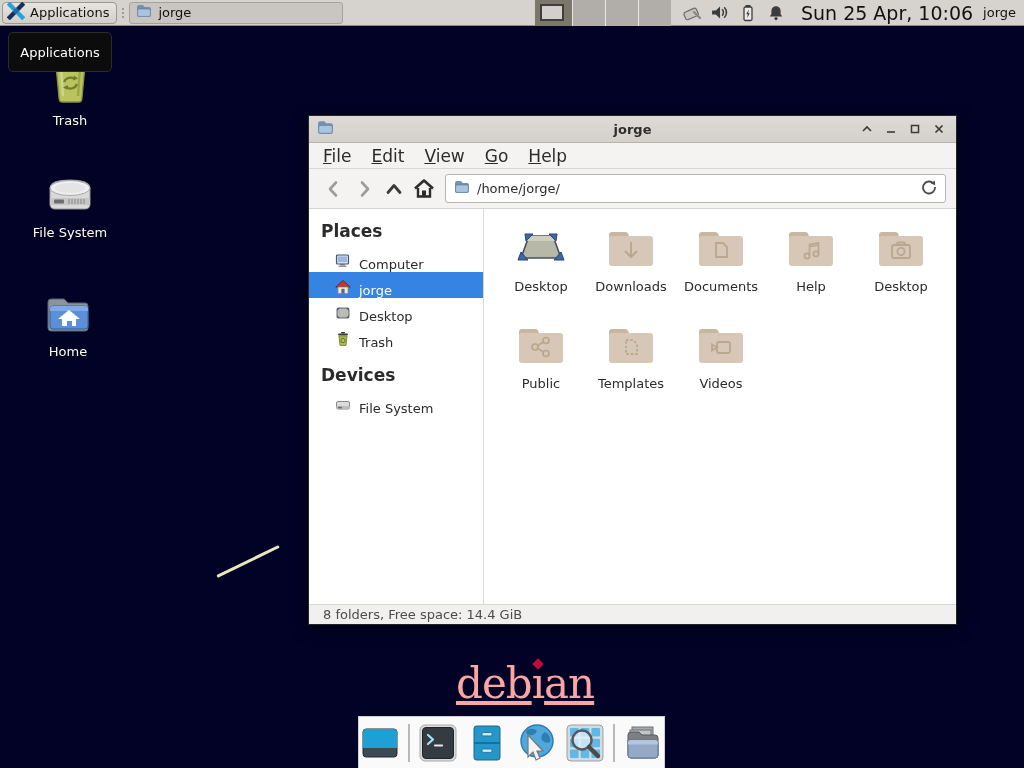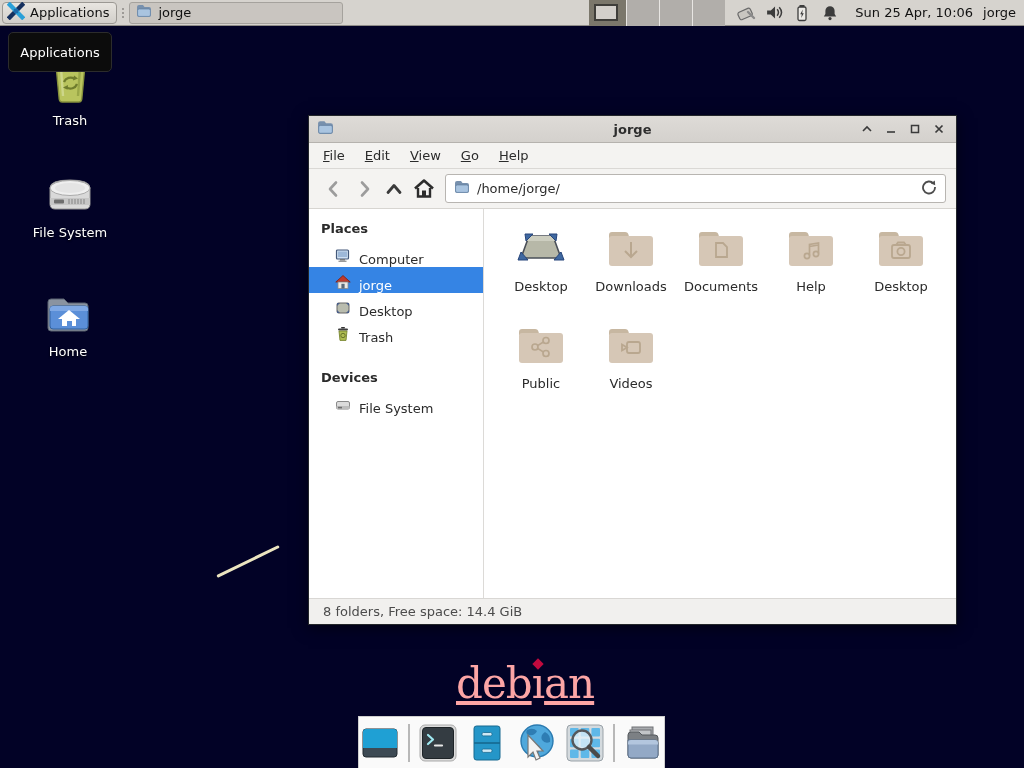--- a/index.html
+++ b/index.html
@@ -31,21 +31,21 @@
   }
   .panel-spacer{flex:1;}
   .pager{ display:flex; height:26px; }
   .pager .ws{ width:33px; height:26px; background:#b1aeaa; border-left:1px solid #e8e6e3;}
   .pager .ws.active{ width:37px; background:#7b776b; border-left:none;
     display:flex; align-items:flex-start; }
   .pager .ws.active .mini-win{ width:24px;height:17px; margin:4px 0 0 5px;
     background:#d3d0cb; border:2px solid #3f3e3a;}
   .tray{ display:flex; align-items:center; gap:6px; margin:0 8px 0 10px;}
   .tray .ticon{ width:22px; height:22px; display:flex; align-items:center; justify-content:center;}
-  .clock{ color:#111; margin:0 6px; white-space:nowrap; font-size:13px;}
+  .clock{ color:#111; margin:0 6px; white-space:nowrap; font-size:19px;}
   .pan-user{ color:#111; margin:0 8px 0 4px; font-size:13px;}
   
   .tooltip{
     position:absolute; left:8px; top:32px; width:104px; height:40px;
     background:#0c0c0c; border:1px solid #2c2c2c; border-radius:5px;
     color:#fff; display:flex; align-items:center; justify-content:center;
     z-index:60; font-size:13px;
   }
   
   .desk-icon{ position:absolute; width:96px; display:flex; flex-direction:column;
@@ -69,41 +69,41 @@
   }
   .titlebar{ height:27px; background:linear-gradient(#dedbd7,#d4d1cd);
     border-bottom:1px solid #b5b2ae; display:flex; align-items:center; position:relative;}
   .titlebar .wicon{ margin-left:8px;}
   .titlebar .title{ position:absolute; left:0; right:0; text-align:center;
     font-weight:bold; color:#2d2d2d; font-size:13px; pointer-events:none;}
   .tb-controls{ margin-left:auto; display:flex; align-items:center; gap:6px; padding-right:8px; z-index:2;}
   .tb-btn{ width:18px; height:18px; display:flex; align-items:center; justify-content:center;}
   .menubar{ height:26px; background:#f4f3f1; border-bottom:1px solid #dad8d5;
     display:flex; align-items:center; padding-left:4px;}
-  .menu-item{ display:inline-block; padding:3px 10px; color:#2b2b2b; font-size:13px;}
+  .menu-item{ display:inline-block; padding:3px 10px; color:#2b2b2b; font-size:17px;}
   .menu-item::first-letter{ text-decoration:underline;}
   .toolbar{ height:40px; background:#f4f3f1; border-bottom:1px solid #d7d5d1;
     display:flex; align-items:center; padding:0 10px; gap:0;}
   .nav-btn{ width:30px; height:28px; display:flex; align-items:center; justify-content:center;}
   .path-field{ flex:1; height:29px; margin-left:6px; background:#fff;
     border:1px solid #b8b5b1; border-radius:3px; display:flex; align-items:center;
     padding:0 8px; gap:7px; color:#2b2b2b;}
   .path-field .ptext{ flex:1; font-size:13px;}
   .win-body{ flex:1; display:flex; min-height:0;}
   .sidebar{ width:175px; background:#fff; border-right:1px solid #dcdad7; padding-top:7px;}
-  .side-header{ font-weight:bold; color:#2b2b2b; padding:5px 12px; font-size:13px;}
+  .side-header{ font-weight:bold; color:#2b2b2b; padding:5px 12px; font-size:17px;}
   .side-item{ height:26px; display:flex; align-items:flex-end; gap:8px; padding-left:26px;
     color:#2b2b2b; font-size:13px;}
   .side-item.selected{ background:#3584e4; color:#fff;}
   .files{ flex:1; padding:14px 0 0 12px; display:flex; flex-wrap:wrap;
     align-content:flex-start; background:#fff;}
   .file-item{ width:90px; height:97px; display:flex; flex-direction:column; align-items:center;}
   .file-item .ficon{ height:52px; display:flex; align-items:center; justify-content:center;}
   .file-item .flbl{ margin-top:4px; color:#2b2b2b; font-size:13px;}
-  .statusbar{ height:26px; background:#f1f0ee; border-top:1px solid #d9d7d4;
+  .statusbar{ height:20px; background:#f1f0ee; border-top:1px solid #d9d7d4;
     display:flex; align-items:center; padding-left:14px; color:#4c4c4c; font-size:13px;}
   
   .dock{ position:absolute; left:358px; top:716px; width:307px; height:52px;
     background:#fafafa; border:1px solid #cfcfcf; border-bottom:none;
     display:flex; align-items:center; justify-content:center; gap:7px; z-index:40;}
   .dock .sep{ width:2px; height:38px; background:#b8b8b8;}
   .dock .dicon{ width:42px; height:42px; display:flex; align-items:center; justify-content:center;}
 </style>
 </head>
 <body>
@@ -366,21 +366,21 @@
           <svg width="16" height="16" viewBox="0 0 16 16">
             <rect x="6" y="1" width="4" height="1.6" rx="0.8" fill="#333"></rect>
             <rect x="3" y="2.6" width="10" height="2" rx="1" fill="#3e3e3e"></rect>
             <path d="M4,5 h8 l-1,9.4 H5 z" fill="#aebc52" stroke="#77842f" stroke-width="0.9"></path>
             <circle cx="8" cy="9.5" r="2.2" fill="none" stroke="#68742a" stroke-width="1"></circle>
           </svg>
         </span>
         <span>Trash</span>
       </div>
 
-      <div class="side-header" style="margin-top:20px">Devices</div>
+      <div class="side-header" style="margin-top:10px">Devices</div>
 
       <div class="side-item">
         <span>
           <svg width="16" height="16" viewBox="0 0 16 16">
             <rect x="1.5" y="4.5" width="13" height="7.5" rx="1.5" fill="#dcdcdc" stroke="#8a8a8a" stroke-width="1"></rect>
             <rect x="1.5" y="9" width="13" height="3" fill="#bdbdbd"></rect>
             <rect x="3" y="9.8" width="4" height="1.6" fill="#6e6e6e"></rect>
           </svg>
         </span>
         <span>File System</span>
@@ -458,20 +458,30 @@
             <rect x="3" y="9" width="44" height="30" rx="3" fill="#d6c7b6"></rect>
             <circle cx="19" cy="23" r="3" fill="none" stroke="#b9a78f" stroke-width="1.7"></circle>
             <circle cx="30" cy="16.5" r="3" fill="none" stroke="#b9a78f" stroke-width="1.7"></circle>
             <circle cx="30" cy="29.5" r="3" fill="none" stroke="#b9a78f" stroke-width="1.7"></circle>
             <path d="M21.6,21.6 L27.4,18 M21.6,24.4 L27.4,28" stroke="#b9a78f" stroke-width="1.7"></path>
           </svg>
         </span>
         <span class="flbl">Public</span>
       </div>
 
+      <div class="file-item">
+        <span class="ficon">
+          <svg width="50" height="44" viewBox="0 0 50 44">
+            <path d="M3,8 q0,-3 3,-3 h13 q3,0 3.6,3 l0.8,3 H3 z" fill="#c7b7a1"></path>
+            <rect x="3" y="9" width="44" height="30" rx="3" fill="#d6c7b6"></rect>
+            <path d="M20,16 h7 l4,4 v10 h-11 z" fill="none" stroke="#b9a78f" stroke-width="1.8" stroke-dasharray="2.4,2"></path>
+          </svg>
+        </span>
+        <span class="flbl">Templates</span>
+      </div>
 
       <div class="file-item">
         <span class="ficon">
           <svg width="50" height="44" viewBox="0 0 50 44">
             <path d="M3,8 q0,-3 3,-3 h13 q3,0 3.6,3 l0.8,3 H3 z" fill="#c7b7a1"></path>
             <rect x="3" y="9" width="44" height="30" rx="3" fill="#d6c7b6"></rect>
             <rect x="21" y="18" width="13" height="11" rx="2" fill="none" stroke="#b9a78f" stroke-width="1.8"></rect>
             <polygon points="16,20.5 21,23.5 16,26.5" fill="none" stroke="#b9a78f" stroke-width="1.8"></polygon>
           </svg>
         </span>

